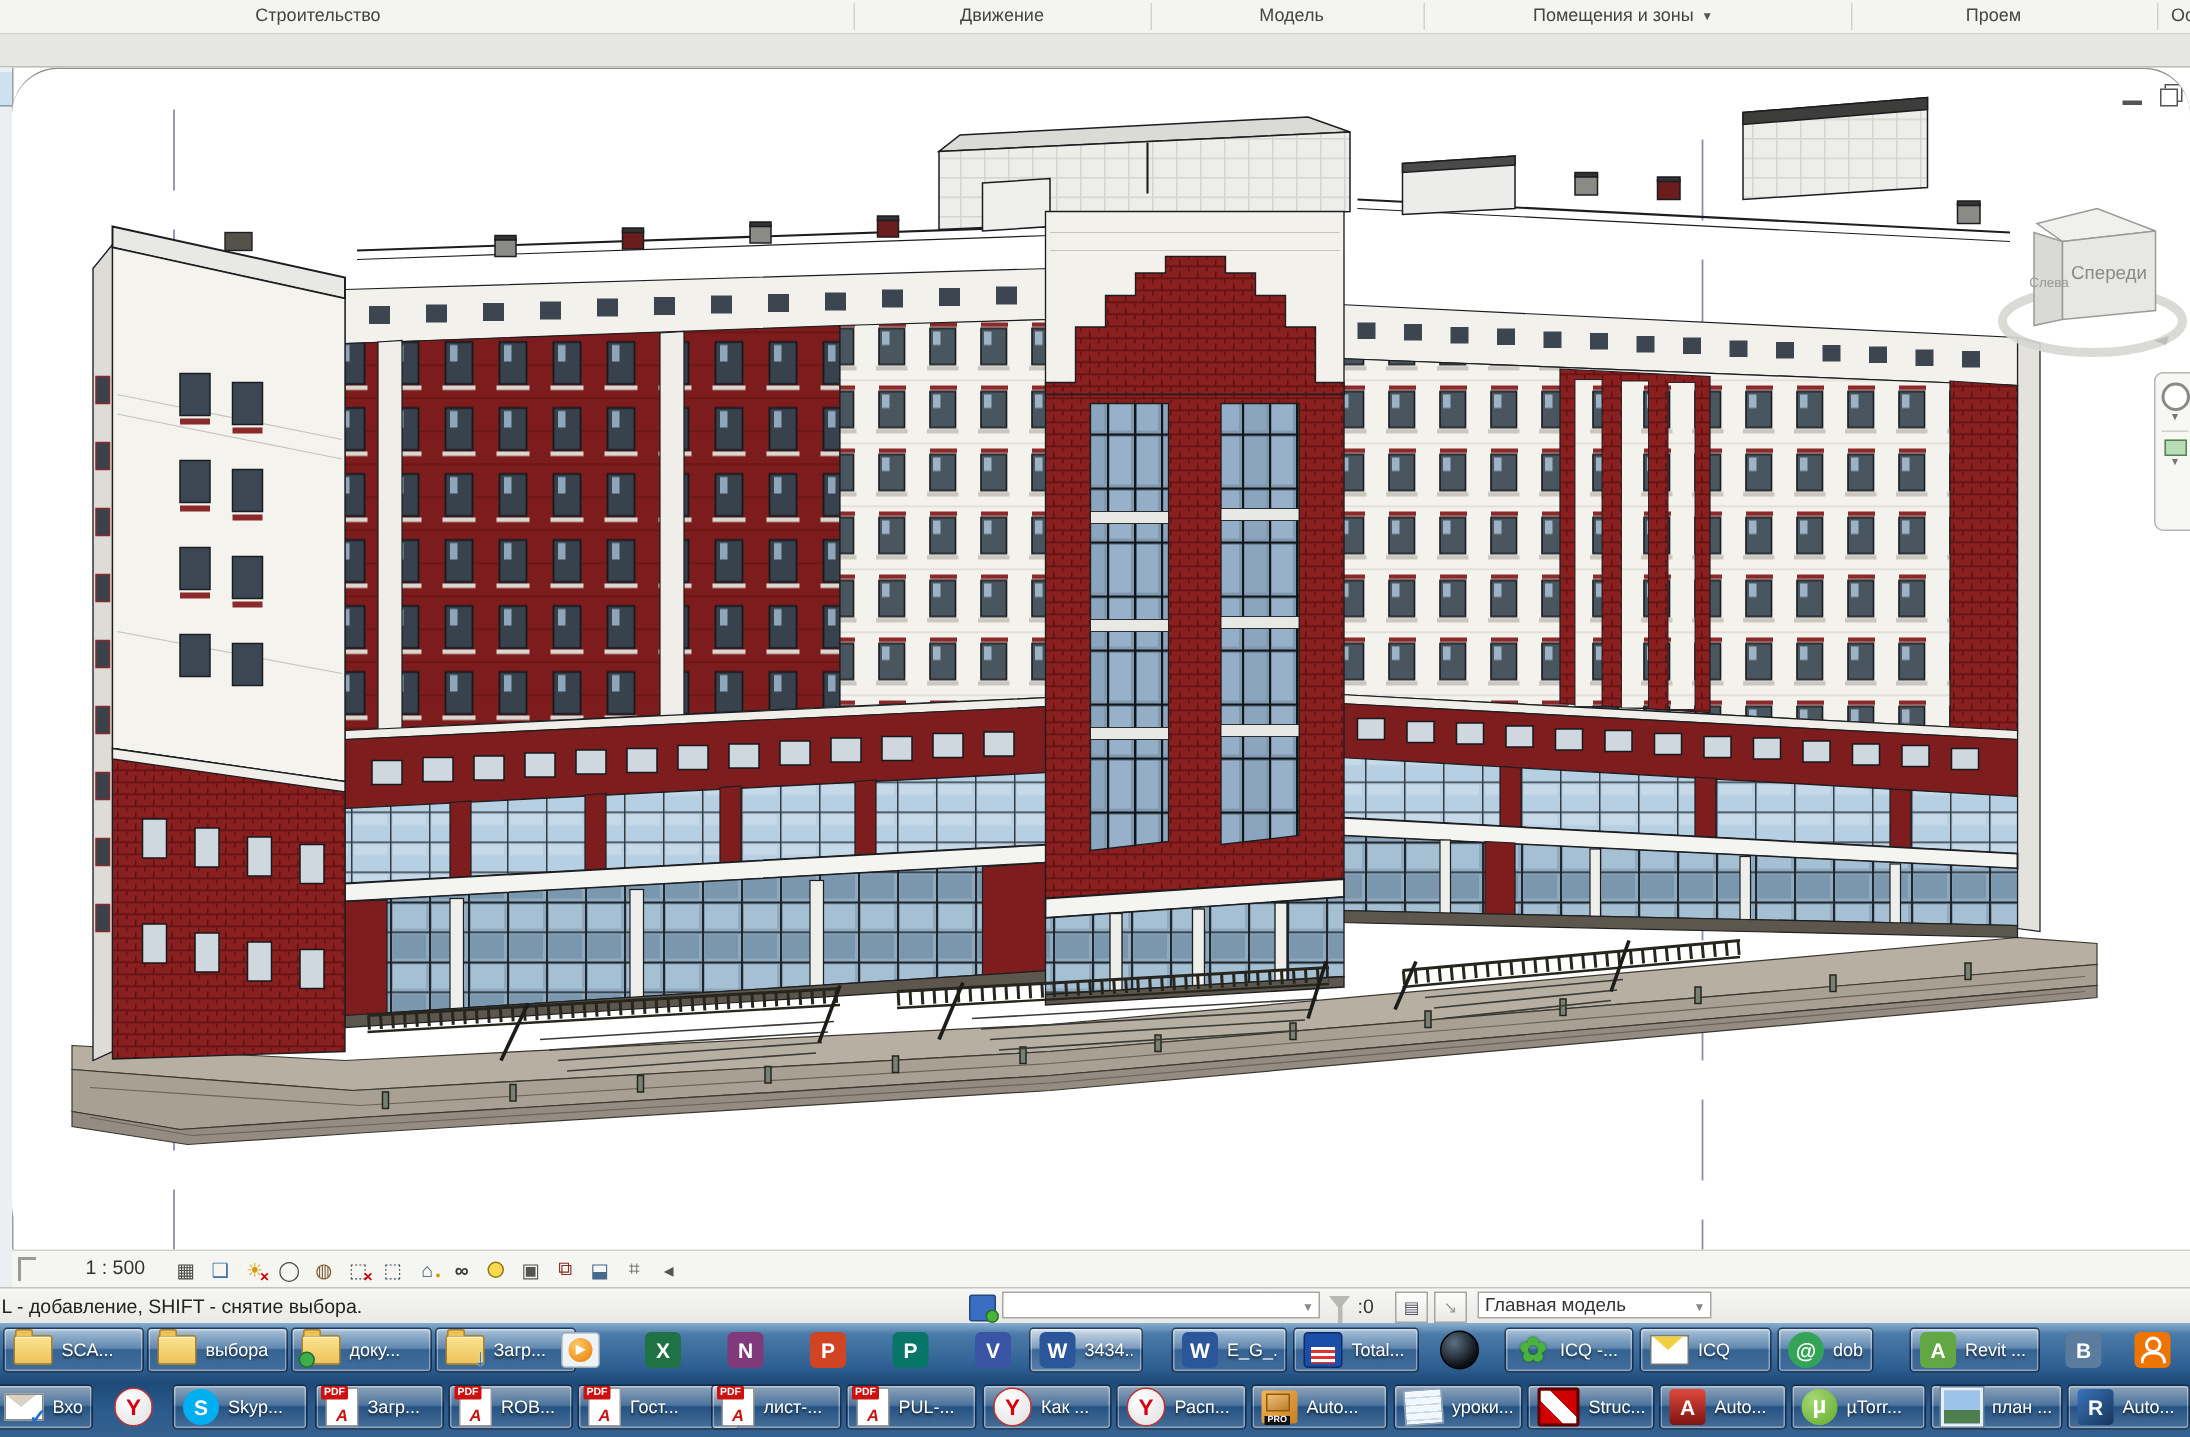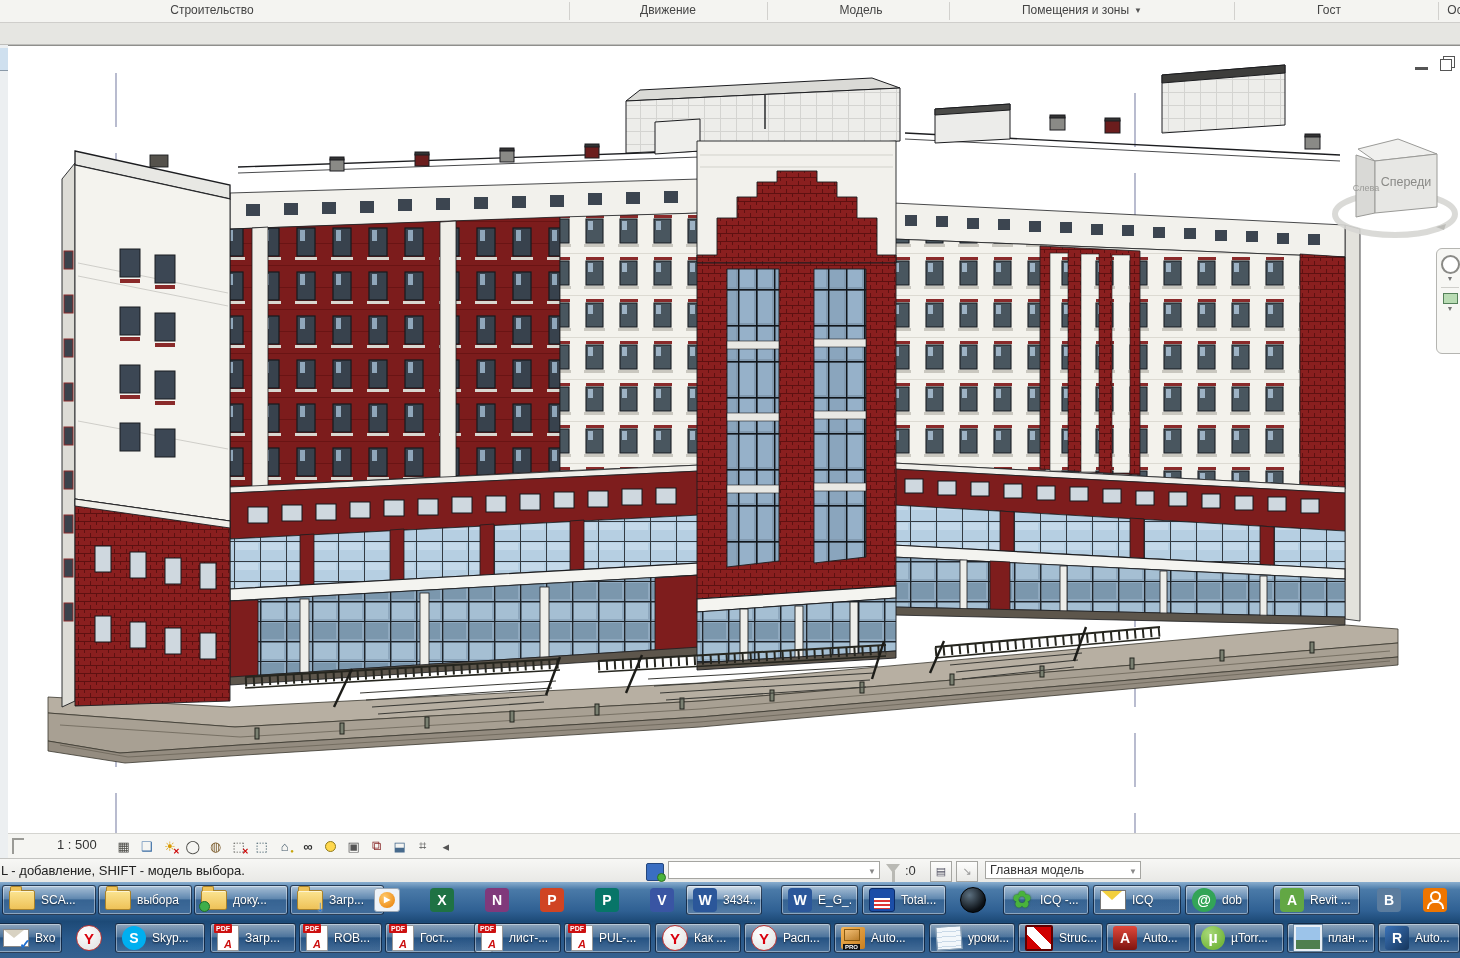--- a/index.html
+++ b/index.html
@@ -10,21 +10,21 @@
           border-bottom:1px solid #cfcecb;}
   .rlabel{position:absolute;top:3px;transform:translateX(-50%);font-size:12px;color:#444;white-space:nowrap;}
   .rdiv{position:absolute;top:2px;width:1px;height:18px;background:#d2d1ce;}
   .ddarrow{display:inline-block;margin-left:5px;font-size:8px;color:#555;vertical-align:1px;}
   #ribbonstrip{position:absolute;left:0;top:23px;width:1460px;height:21px;background:#e6e6e2;
                border-bottom:1px solid #bdbdba;}
   
   #behindpanel{position:absolute;left:0;top:45px;width:8px;height:813px;background:#eceff1;border-right:1px solid #9aa0a4;}
   #behindpanel .bp-top{position:absolute;left:0;top:3px;width:8px;height:22px;background:#cfe0ef;border-bottom:1px solid #8a99a8;}
   #viewport{position:absolute;left:8px;top:45px;width:1452px;height:788px;background:#ffffff;
-            border-top:1px solid #8f8f8c;overflow:hidden;}
+            border-top:1px solid #8f8f8c;overflow:hidden;border-radius:31px;}
   #scene{position:absolute;left:0;top:0;}
   .winctl{position:absolute;top:13px;cursor:default;}
   #vminimize{right:32px;width:13px;height:3px;background:#555;margin-top:8px;}
   #vrestore{right:8px;width:10px;height:10px;border:1.5px solid #555;background:#fff;box-shadow:3px -3px 0 -1px #fff,3px -3px 0 0 #555;}
   
   #navbar{position:absolute;right:-4px;top:202px;width:26px;height:98px;background:#f7f7f4;
           border:1px solid #b5b5b1;border-radius:6px 0 0 6px;display:flex;flex-direction:column;align-items:center;padding-top:6px;gap:2px;}
   .nav-wheel{width:15px;height:15px;border:2px solid #8a8a86;border-radius:50%;background:#fff;}
   .nav-dd{font-size:7px;color:#777;line-height:6px;}
   .nav-sep{width:18px;height:1px;background:#cfcfcb;margin:3px 0;}
@@ -140,21 +140,21 @@
 </head>
 <body>
 
 <div id="app">
 
   <div id="ribbon">
     <span class="rlabel" style="left:212px">Строительство</span>
     <span class="rlabel" style="left:668px">Движение</span>
     <span class="rlabel" style="left:861px">Модель</span>
     <span class="rlabel" style="left:1082px"><span>Помещения и зоны</span><span class="ddarrow">▼</span></span>
-    <span class="rlabel" style="left:1329px">Гост</span>
+    <span class="rlabel" style="left:1329px">Проем</span>
     <span class="rlabel" style="left:1455px">Ос</span>
     <span class="rdiv" style="left:569px"></span>
     <span class="rdiv" style="left:767px"></span>
     <span class="rdiv" style="left:949px"></span>
     <span class="rdiv" style="left:1234px"></span>
     <span class="rdiv" style="left:1438px"></span>
   </div>
   <div id="ribbonstrip"></div>
 
   <div id="behindpanel">
@@ -530,21 +530,21 @@
     <span class="vi vi-hide"></span>
     <span class="vi vi-bulb"></span>
     <span class="vi vi-props"></span>
     <span class="vi vi-disp"></span>
     <span class="vi vi-work"></span>
     <span class="vi vi-constr"></span>
     <span class="vi vi-chev"></span>
   </div>
 
   <div id="statusbar">
-    <span class="msg">L - добавление, SHIFT - модель выбора.</span>
+    <span class="msg">L - добавление, SHIFT - снятие выбора.</span>
     <span class="ws-icon"></span>
     <div class="combo" id="combo-worksets">
       <span></span>
         <span class="arrow">▼</span>
     </div>
     <span class="funnel"></span>
     <span id="filtercount">:0</span>
     <div class="sbtn" id="sbtn-editable">▤</div>
     <div class="sbtn" id="sbtn-arrow">↘</div>
     <div class="combo" id="combo-options">

